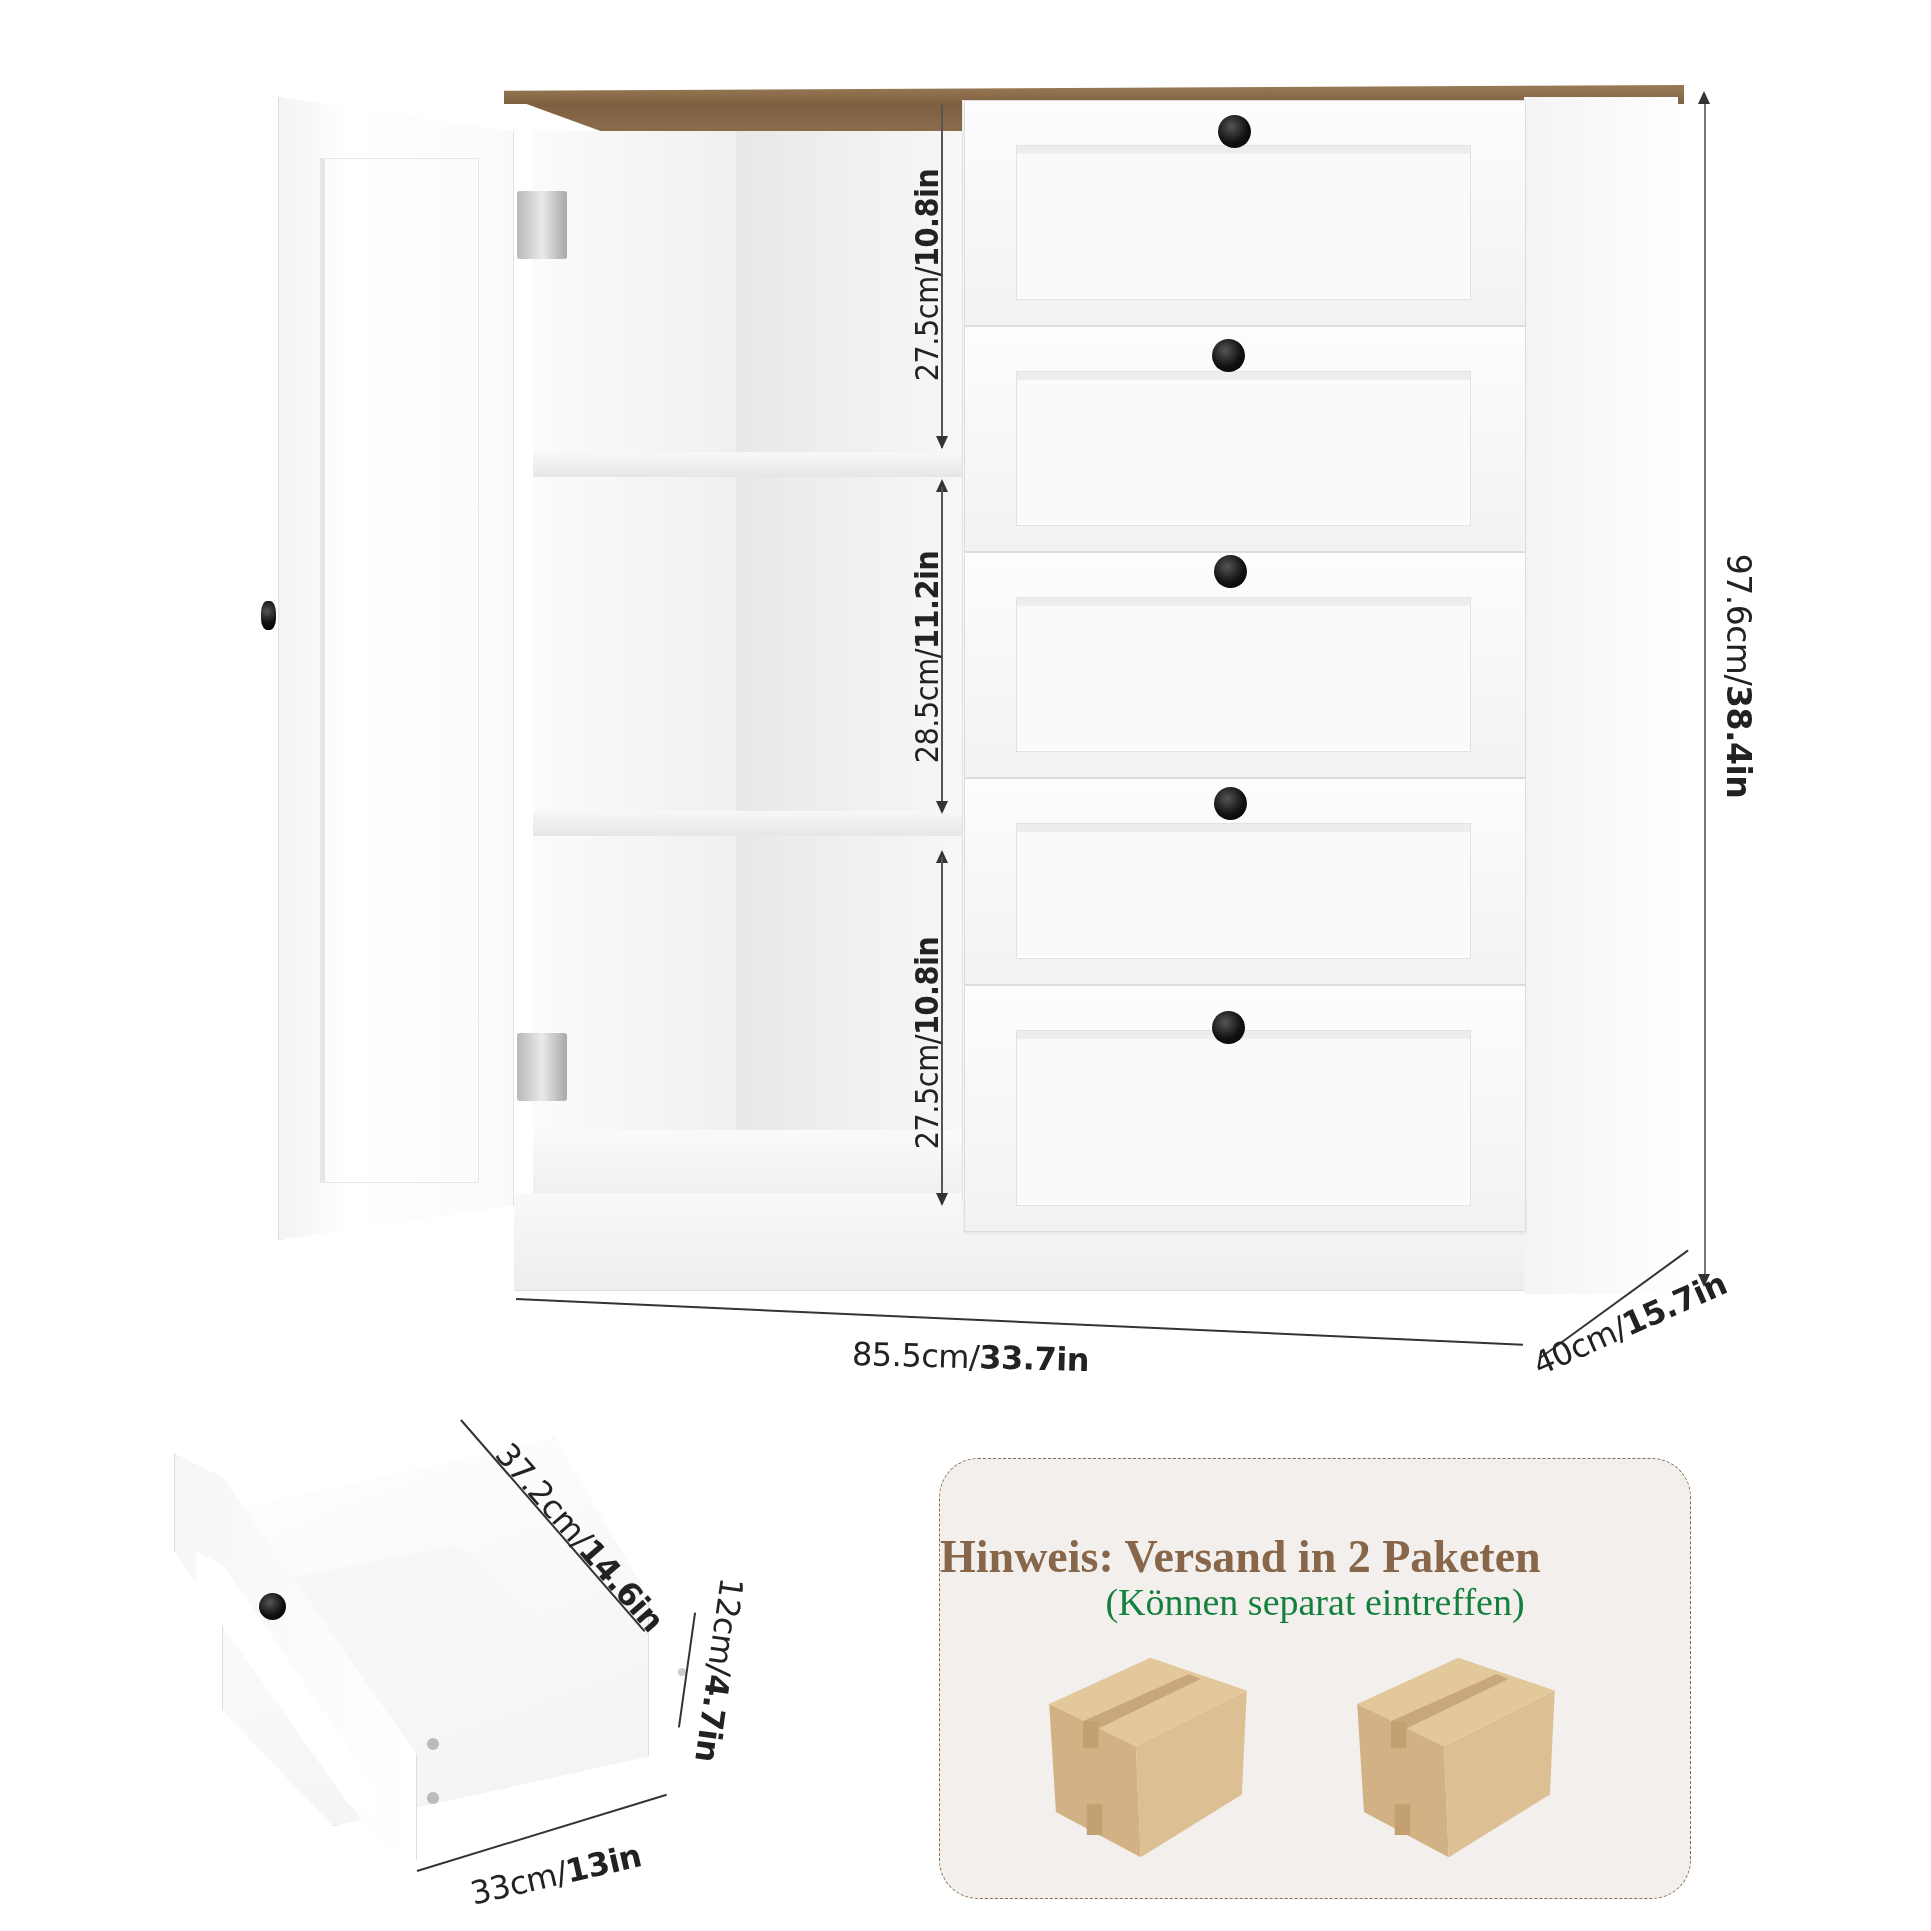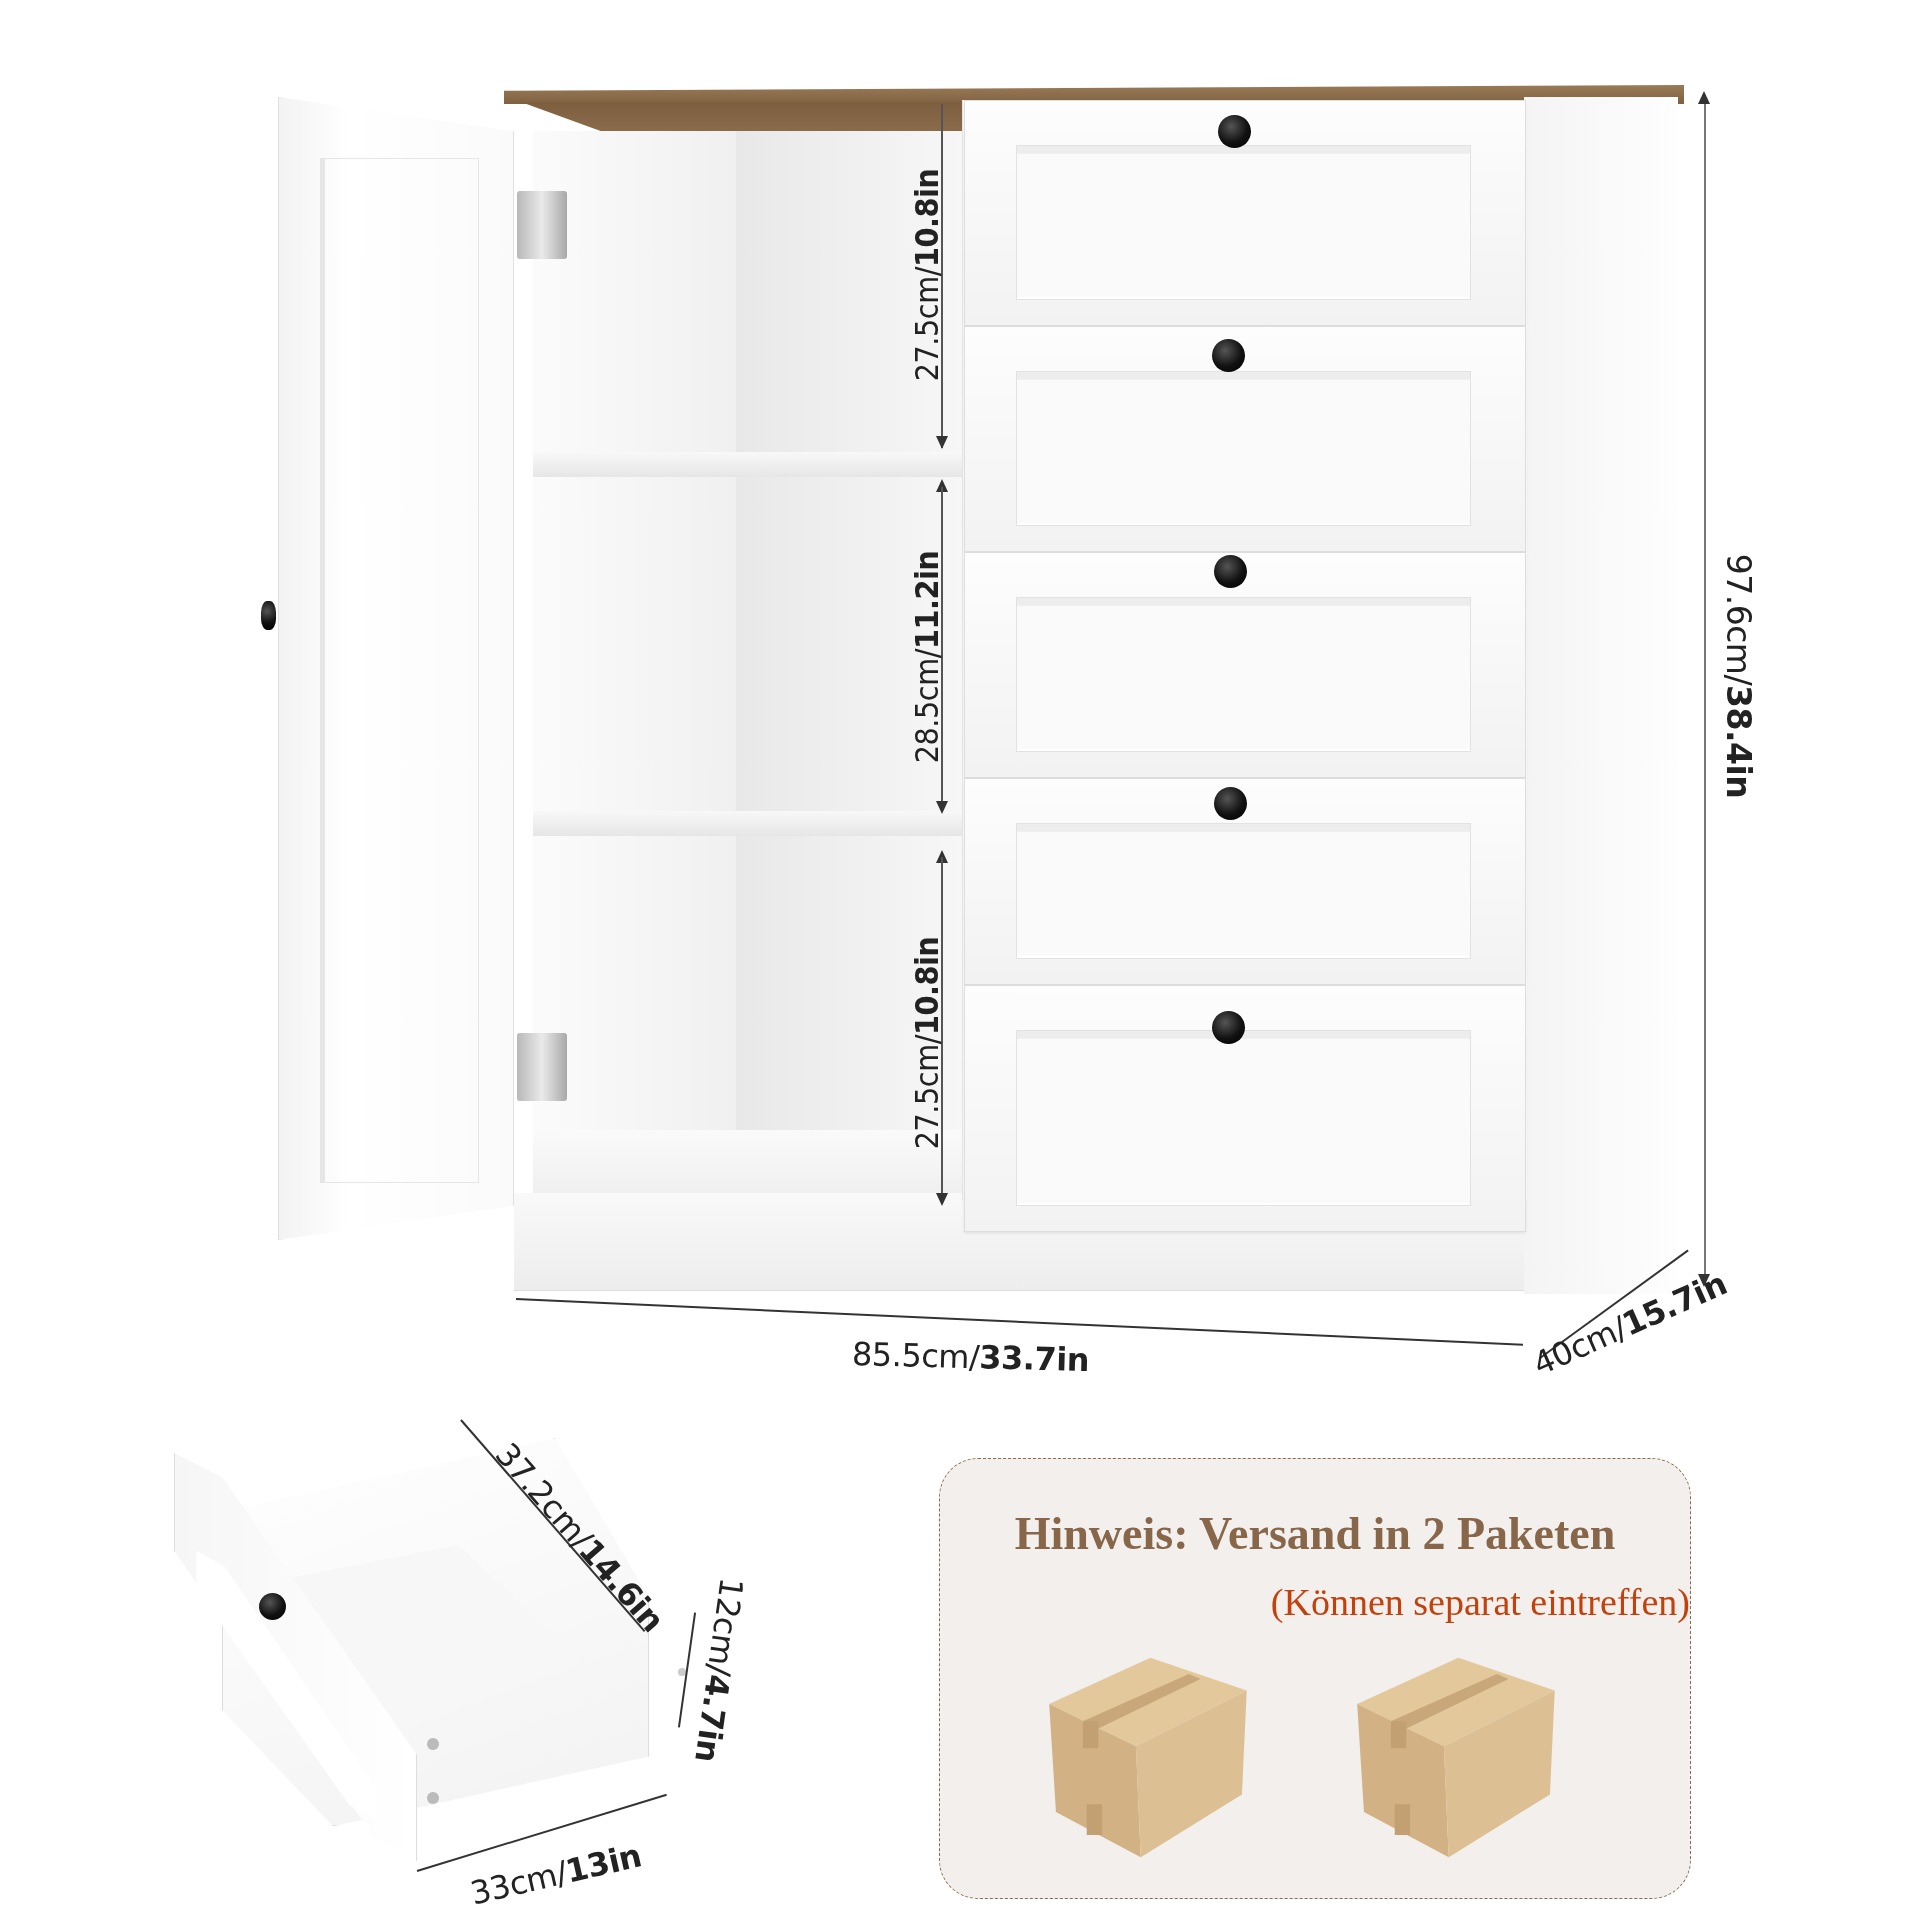--- a/index.html
+++ b/index.html
@@ -7,22 +7,22 @@
   .abs{position:absolute;}
   .dim{position:absolute;color:#222;font-size:32px;white-space:nowrap;font-family:"DejaVu Sans Condensed","DejaVu Sans",sans-serif;letter-spacing:-0.5px;}
   .dim b{font-weight:bold;}
   .vline{position:absolute;width:1.9px;background:#555;}
   .hline{position:absolute;height:1.9px;background:#333;transform-origin:0 50%;}
   .arrow-up{position:absolute;width:0;height:0;border-left:6.8px solid transparent;border-right:6.8px solid transparent;border-bottom:13.5px solid #333;}
   .arrow-down{position:absolute;width:0;height:0;border-left:6.8px solid transparent;border-right:6.8px solid transparent;border-top:13.5px solid #333;}
   .drawer{position:absolute;left:964px;width:560px;background:linear-gradient(#fdfdfd,#f2f2f2);border:1px solid #ddd;box-shadow:0 1.9px 2.9px rgba(0,0,0,0.08);}
   .drawer .panel{position:absolute;left:51px;right:54px;top:44px;bottom:25px;border:1.9px solid #e2e2e2;box-shadow:inset 0 7.7px 0 #ededed, inset 0 -1.9px 0 #fff;background:#fafafa;}
   .knob{position:absolute;width:33px;height:33px;border-radius:50%;background:radial-gradient(circle at 40% 35%,#555 0,#111 55%,#000 100%);}
-  .notice-title{position:absolute;left:0;right:0;text-align:center;font-family:"Liberation Serif","DejaVu Serif",serif;font-weight:bold;color:#87664a;font-size:46px;}
-  .notice-sub{position:absolute;left:0;right:0;text-align:right;font-family:"Liberation Serif","DejaVu Serif",serif;color:#c2410c;font-size:38px;}
+  .notice-title{position:absolute;left:0;right:0;text-align:left;font-family:"Liberation Serif","DejaVu Serif",serif;font-weight:bold;color:#87664a;font-size:46px;margin-top:23px;}
+  .notice-sub{position:absolute;left:0;right:0;text-align:center;font-family:"Liberation Serif","DejaVu Serif",serif;color:#15803d;font-size:38px;}
   .box{position:absolute;}
 </style>
 </head>
 <body>
 
 <div class="abs" style="left:0;top:0;width:1931px;height:1371px;">
 
   <div class="abs" style="left:504px;top:85px;width:1180px;height:19.3px;background:linear-gradient(#9a7b56,#7f6142);clip-path:polygon(0 30%,100% 0,100% 100%,0 100%);"></div>
   <div class="abs" style="left:521px;top:102px;width:442px;height:29px;background:linear-gradient(#7d5f3f,#8a6c4d);clip-path:polygon(0 0,100% 0,100% 100%,18% 100%);"></div>
 

